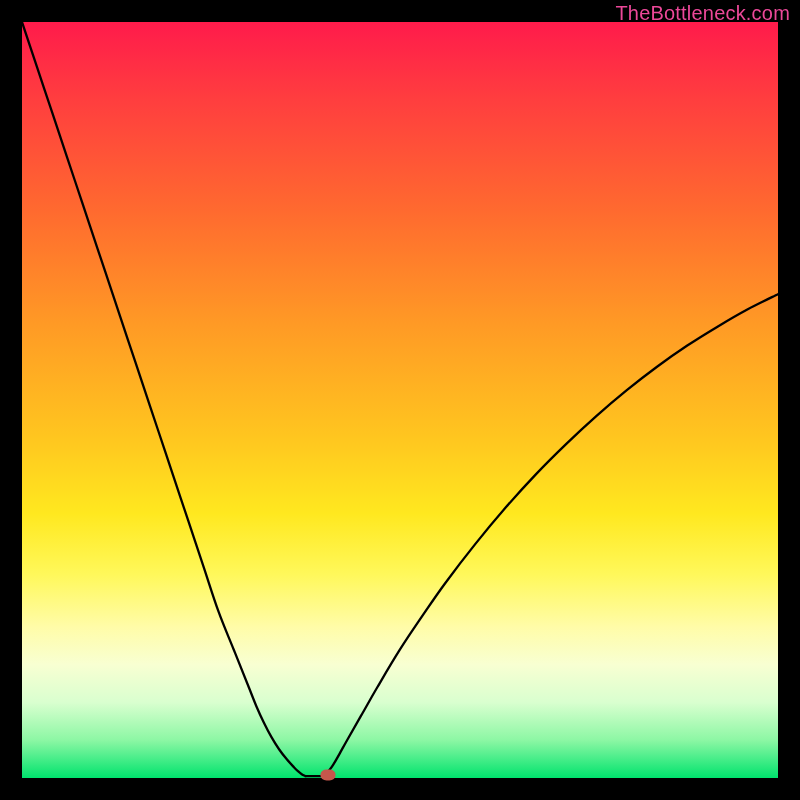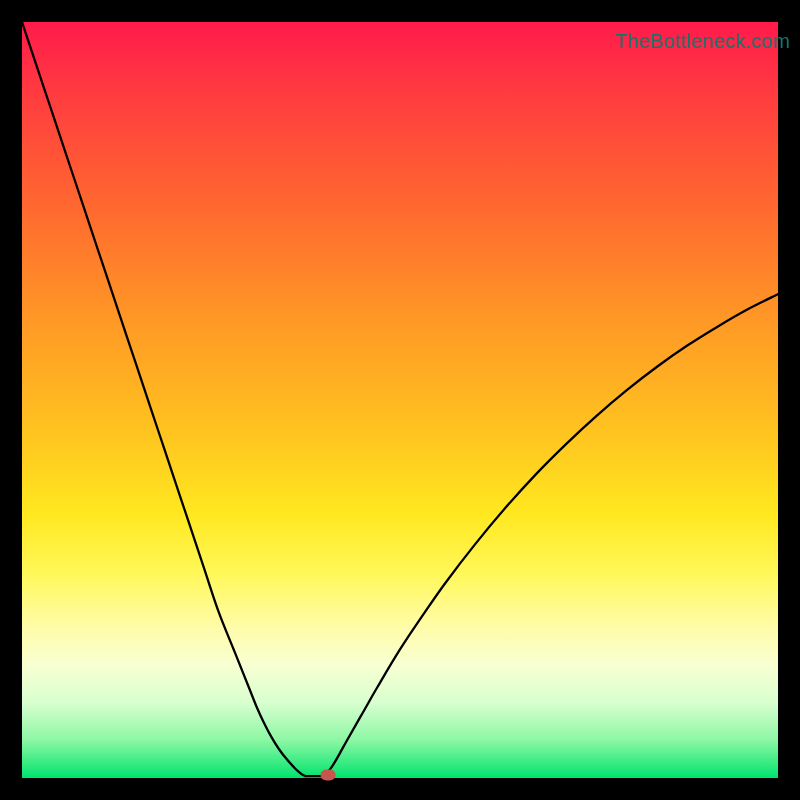--- a/index.html
+++ b/index.html
@@ -35,26 +35,25 @@
       #f8ffd2 85%,
       #d9ffcf 90%,
       #8cf7a4 95%,
       #00e36d 100%
     );
   }
   .watermark {
     position: absolute;
     top: 2px;
     right: 10px;
-    color: #0f766e;
+    color: #ec4899;
     font-size: 20px;
     font-weight: 500;
     letter-spacing: 0.2px;
     user-select: none;
-    margin-top: 28px;
   }
   svg.curve {
     position: absolute;
     inset: 0;
     width: 100%;
     height: 100%;
   }
   .marker {
     position: absolute;
     width: 15px;

